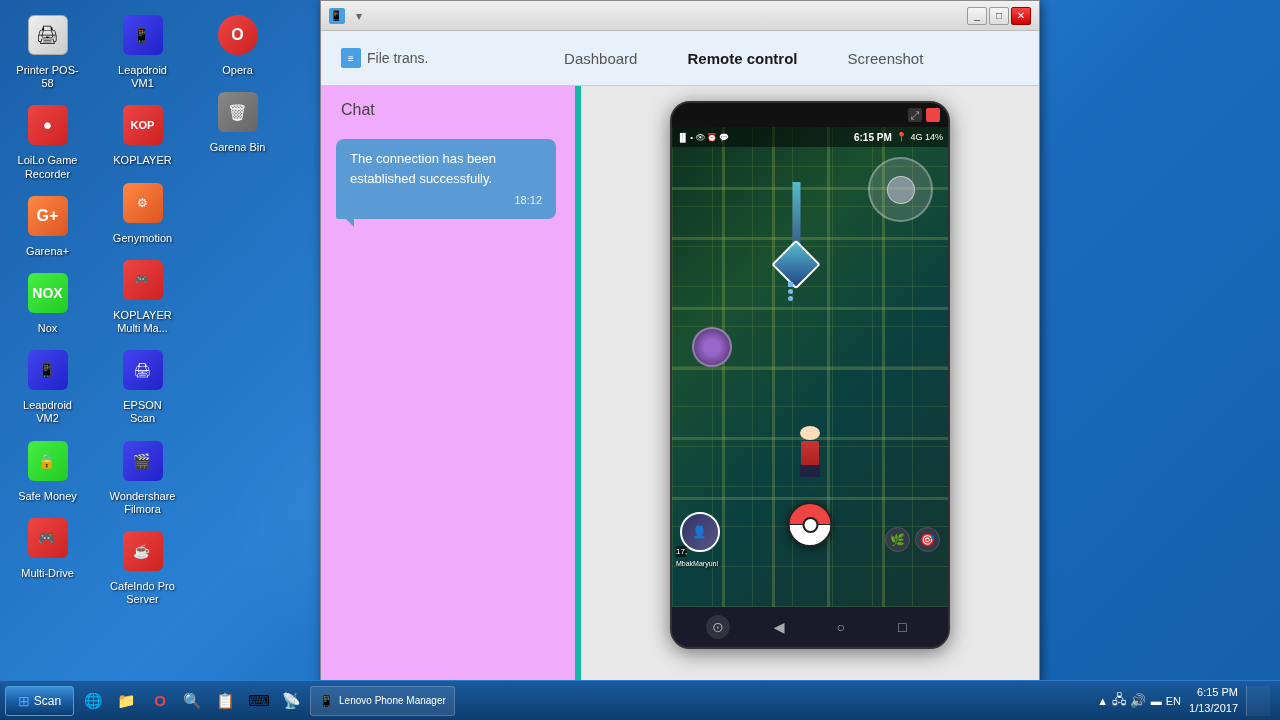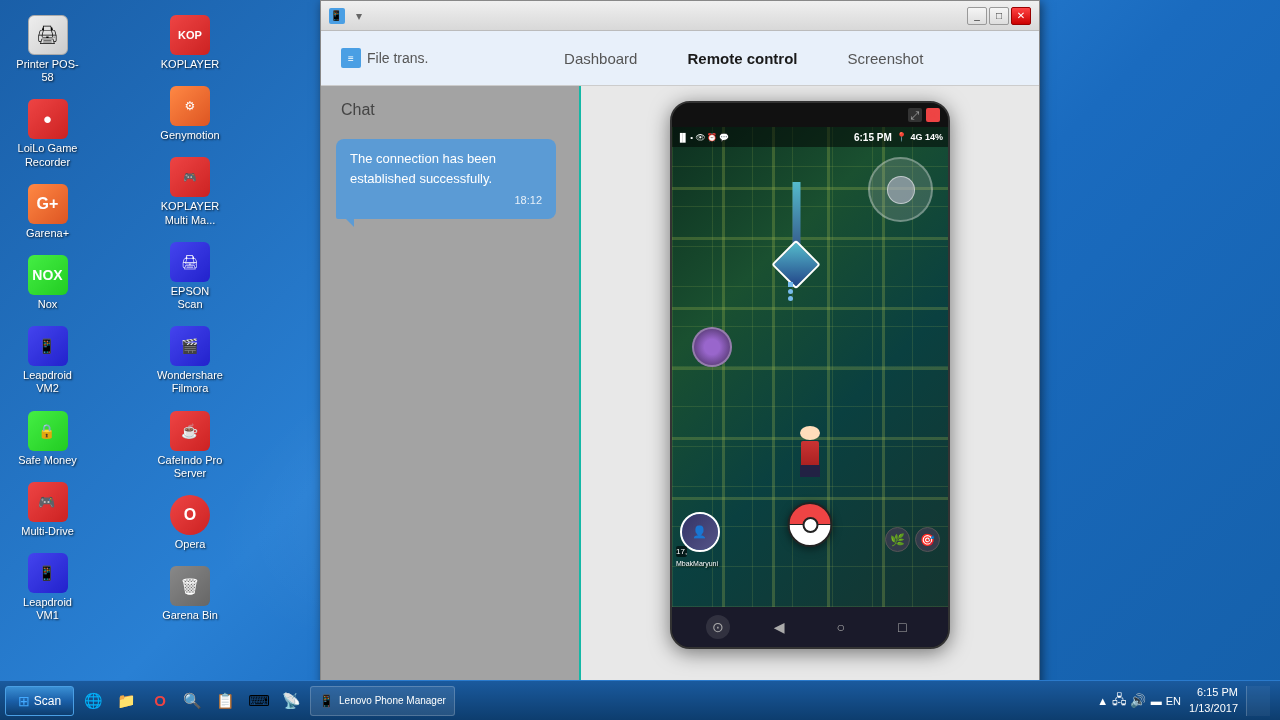--- a/index.html
+++ b/index.html
@@ -67,20 +67,21 @@
       font-size: 20px;
       margin-bottom: 3px;
     }
 
     .icon-label {
       color: white;
       font-size: 11px;
       text-align: center;
       text-shadow: 1px 1px 2px rgba(0,0,0,0.8);
       line-height: 1.2;
+      margin-top: 6px;
     }
 
     
     .taskbar {
       position: absolute;
       bottom: 0;
       left: 0;
       right: 0;
       height: 40px;
       background: linear-gradient(to bottom, #1a5a9e 0%, #0d3d6e 100%);
@@ -279,24 +280,24 @@
     .content-area {
       display: flex;
       flex: 1;
       overflow: hidden;
     }
 
     
     .chat-panel {
       width: 260px;
       flex-shrink: 0;
-      border-right: 2px solid #14b8a6;
+      border-right: 6px solid #14b8a6;
       display: flex;
       flex-direction: column;
-      background: #a3a3a3;
+      background: #f0abfc;
     }
 
     .chat-header {
       padding: 15px 20px 10px;
       font-size: 16px;
       color: #444;
       font-weight: 500;
     }
 
     .chat-messages {
@@ -779,21 +780,21 @@
 
             <div class="game-status-bar">
               <div class="signal-icons">
                 <span>▐▌</span>
                 <span>•</span>
                 <span>👁 ⏰ 💬</span>
               </div>
               <div style="flex:1"></div>
               <div class="time-display">6:15 PM</div>
               <div style="width:5px;"></div>
-              <div class="battery-indicator" style="font-size:9px;font-weight:bold;">📍 4G 14%</div>
+              <div class="battery-indicator" style="font-size:9px;">📍 4G 14%</div>
             </div>
 
             <div class="game-joystick">
               <div class="joystick-inner"></div>
             </div>
 
             <div class="energy-beam"></div>
 
             <div style="position:absolute;top:55px;left:45%;transform:translateX(-50%);text-align:center;">
               <div style="width:8px;height:70px;background:linear-gradient(to bottom,#5bc,#358);margin:0 auto;"></div>

